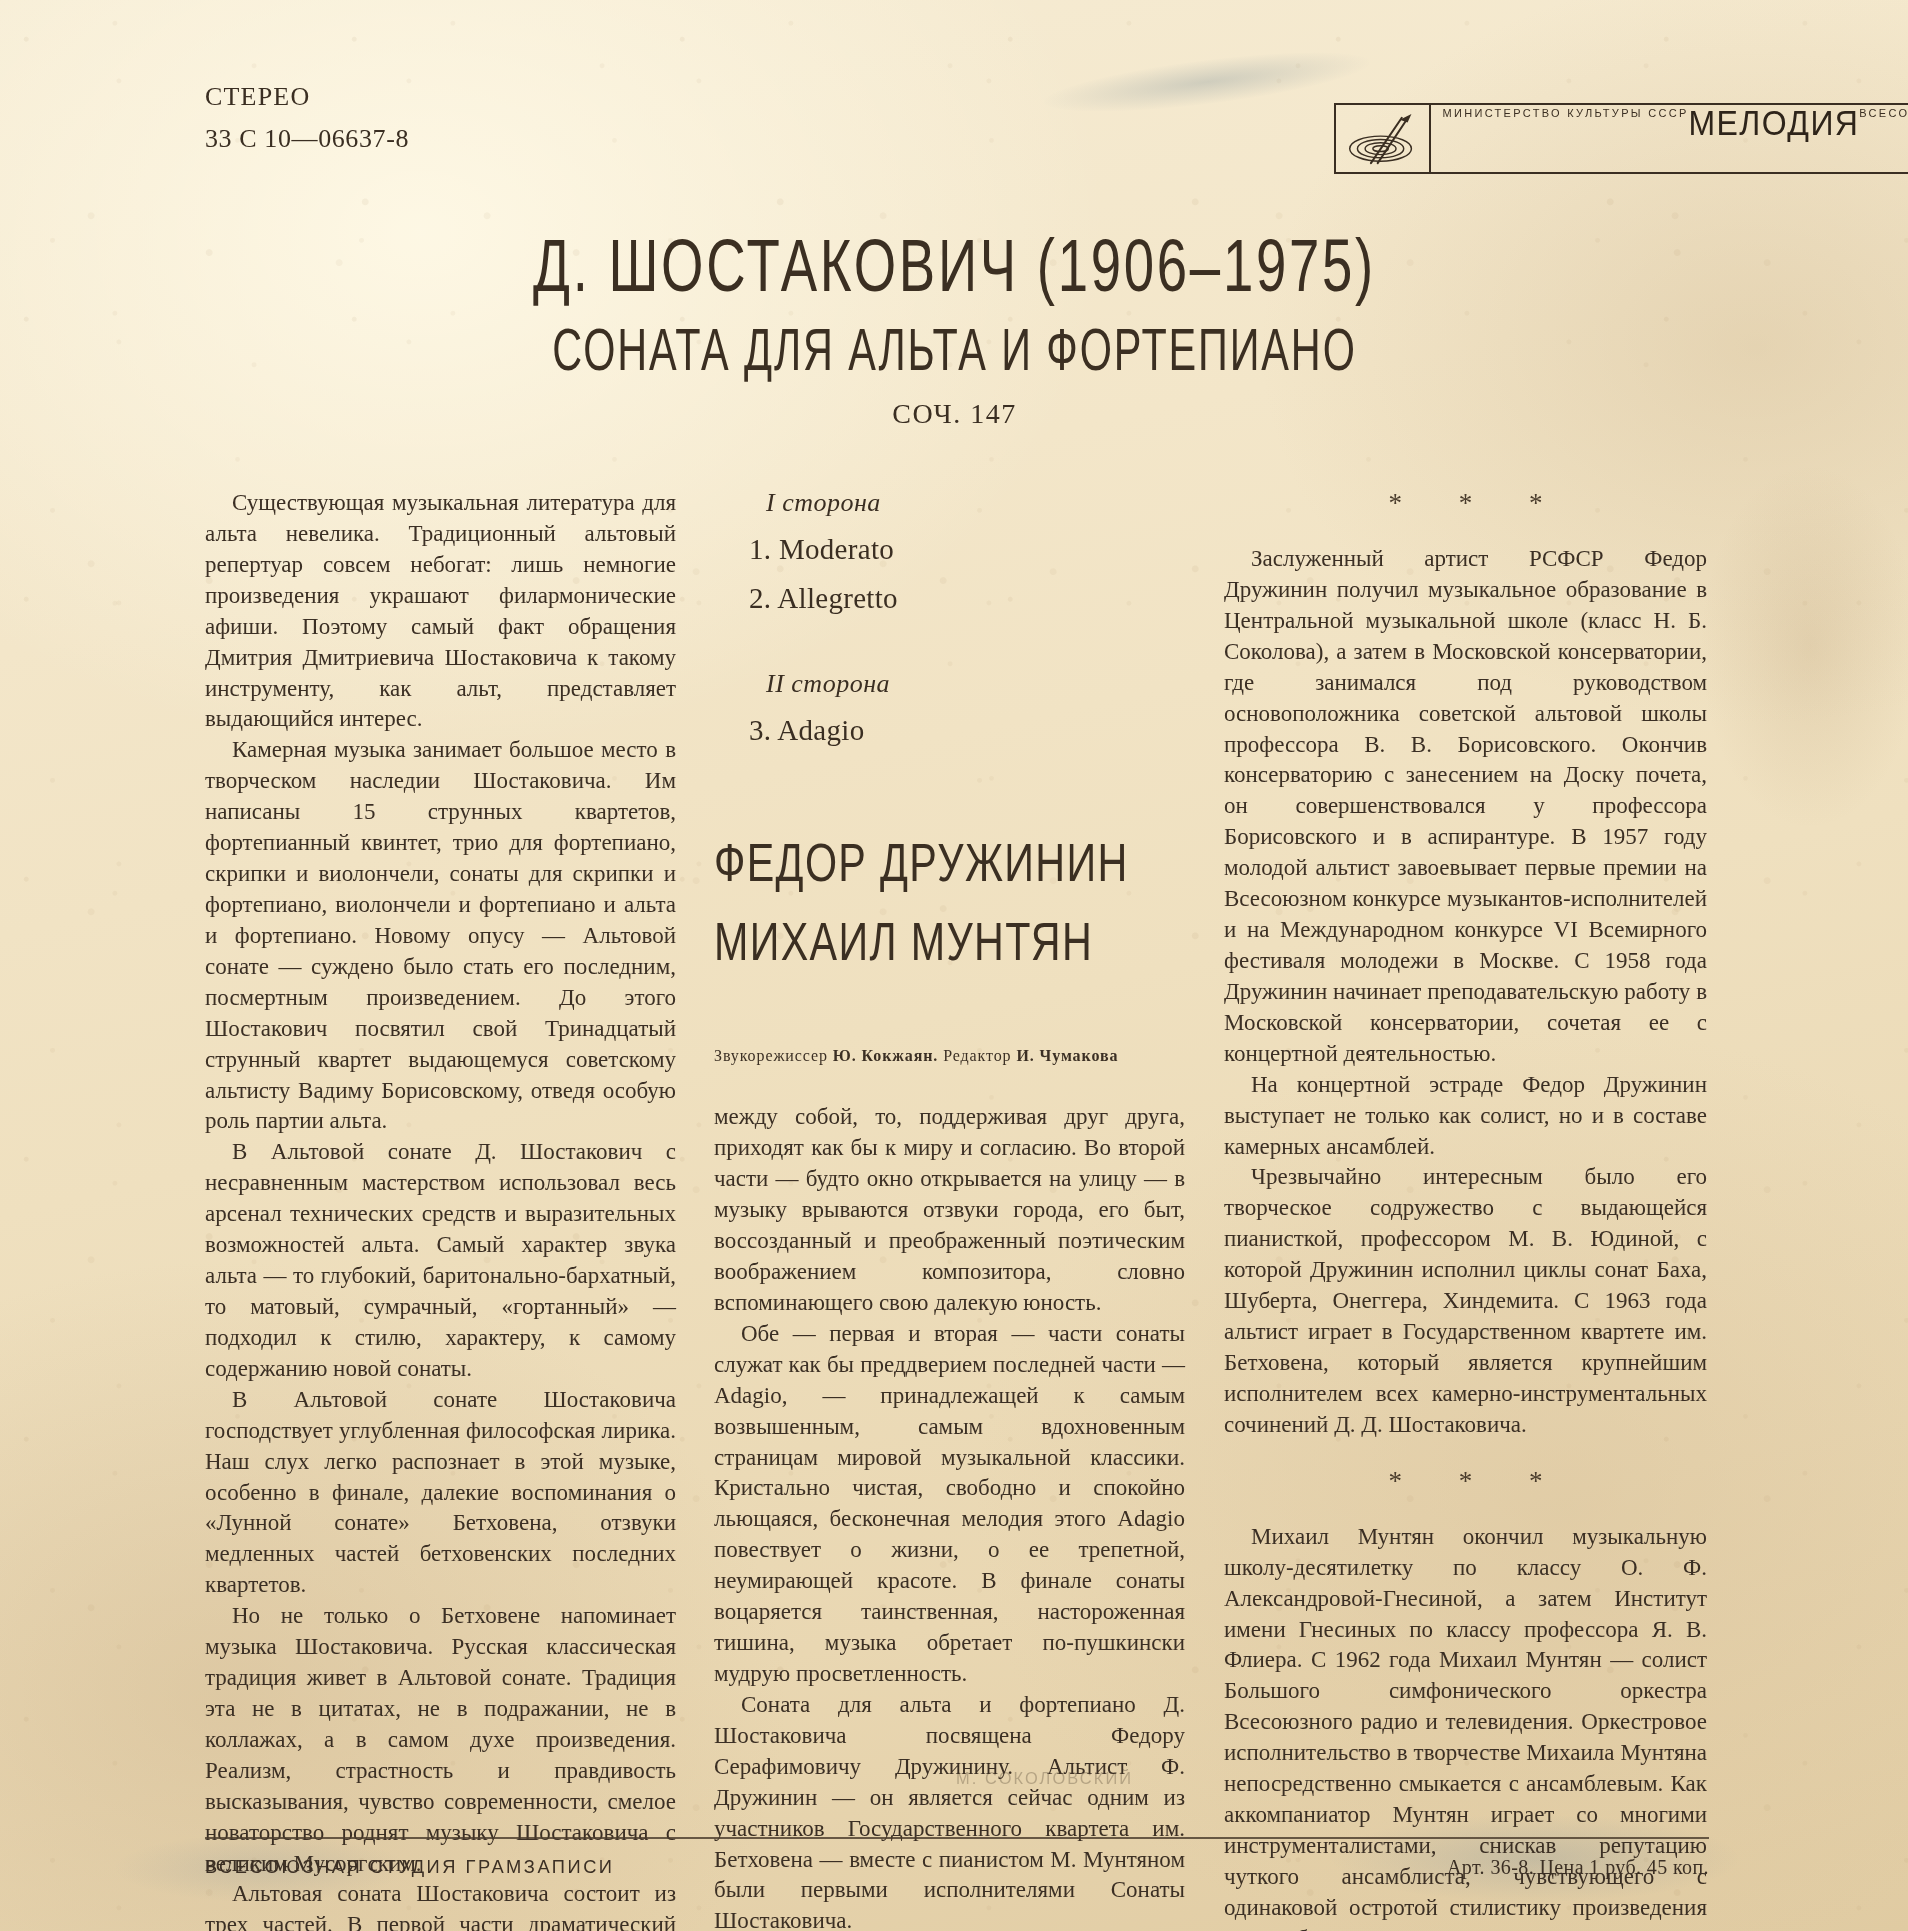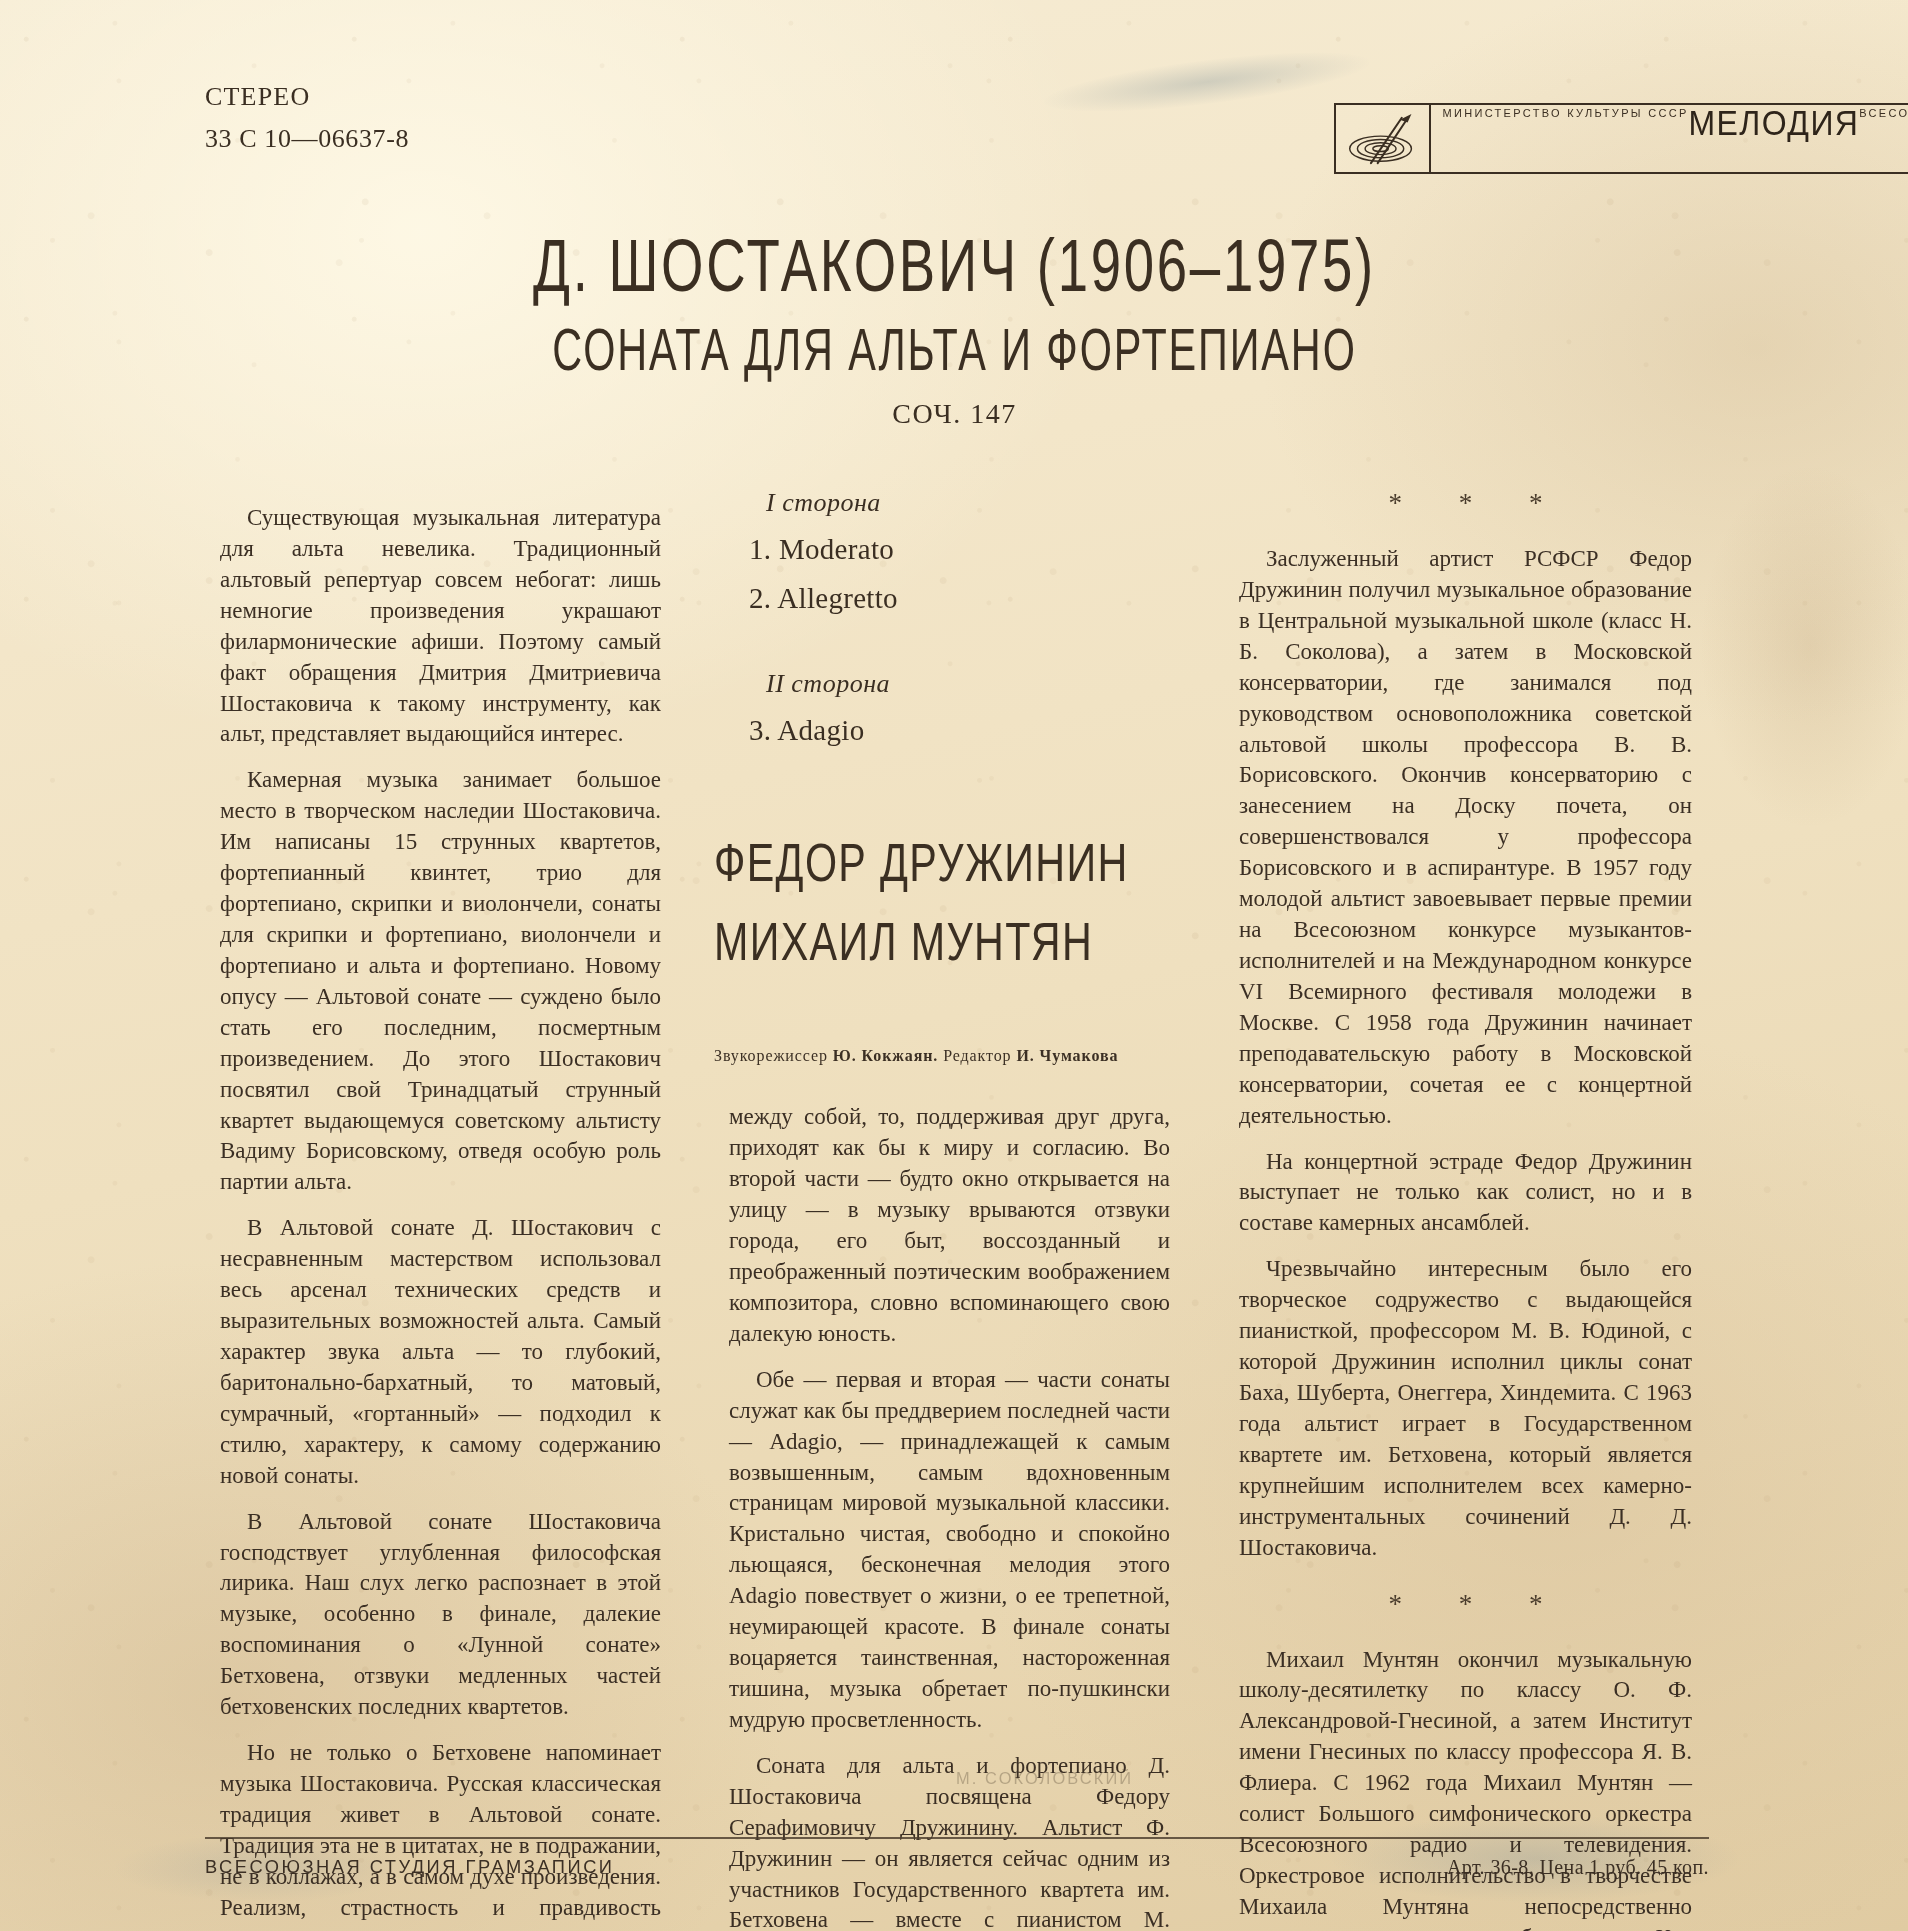--- a/index.html
+++ b/index.html
@@ -165,21 +165,21 @@
 
   .body-text {
     font-family: "Liberation Serif", "DejaVu Serif", serif;
     font-size: 23px;
     line-height: 1.345;
     color: #3b2f24;
     text-align: justify;
     text-justify: inter-word;
     hyphens: manual;
   }
-  .body-text p { text-indent: 27px; margin: 15px; }
+  .body-text p { text-indent: 27px; margin: 0; }
 
   
   .tracklist { color: #3a2e22; }
   .side-label {
     font-style: italic;
     font-size: 26px;
     letter-spacing: 0.5px;
     margin-left: 52px;
   }
   .track {

